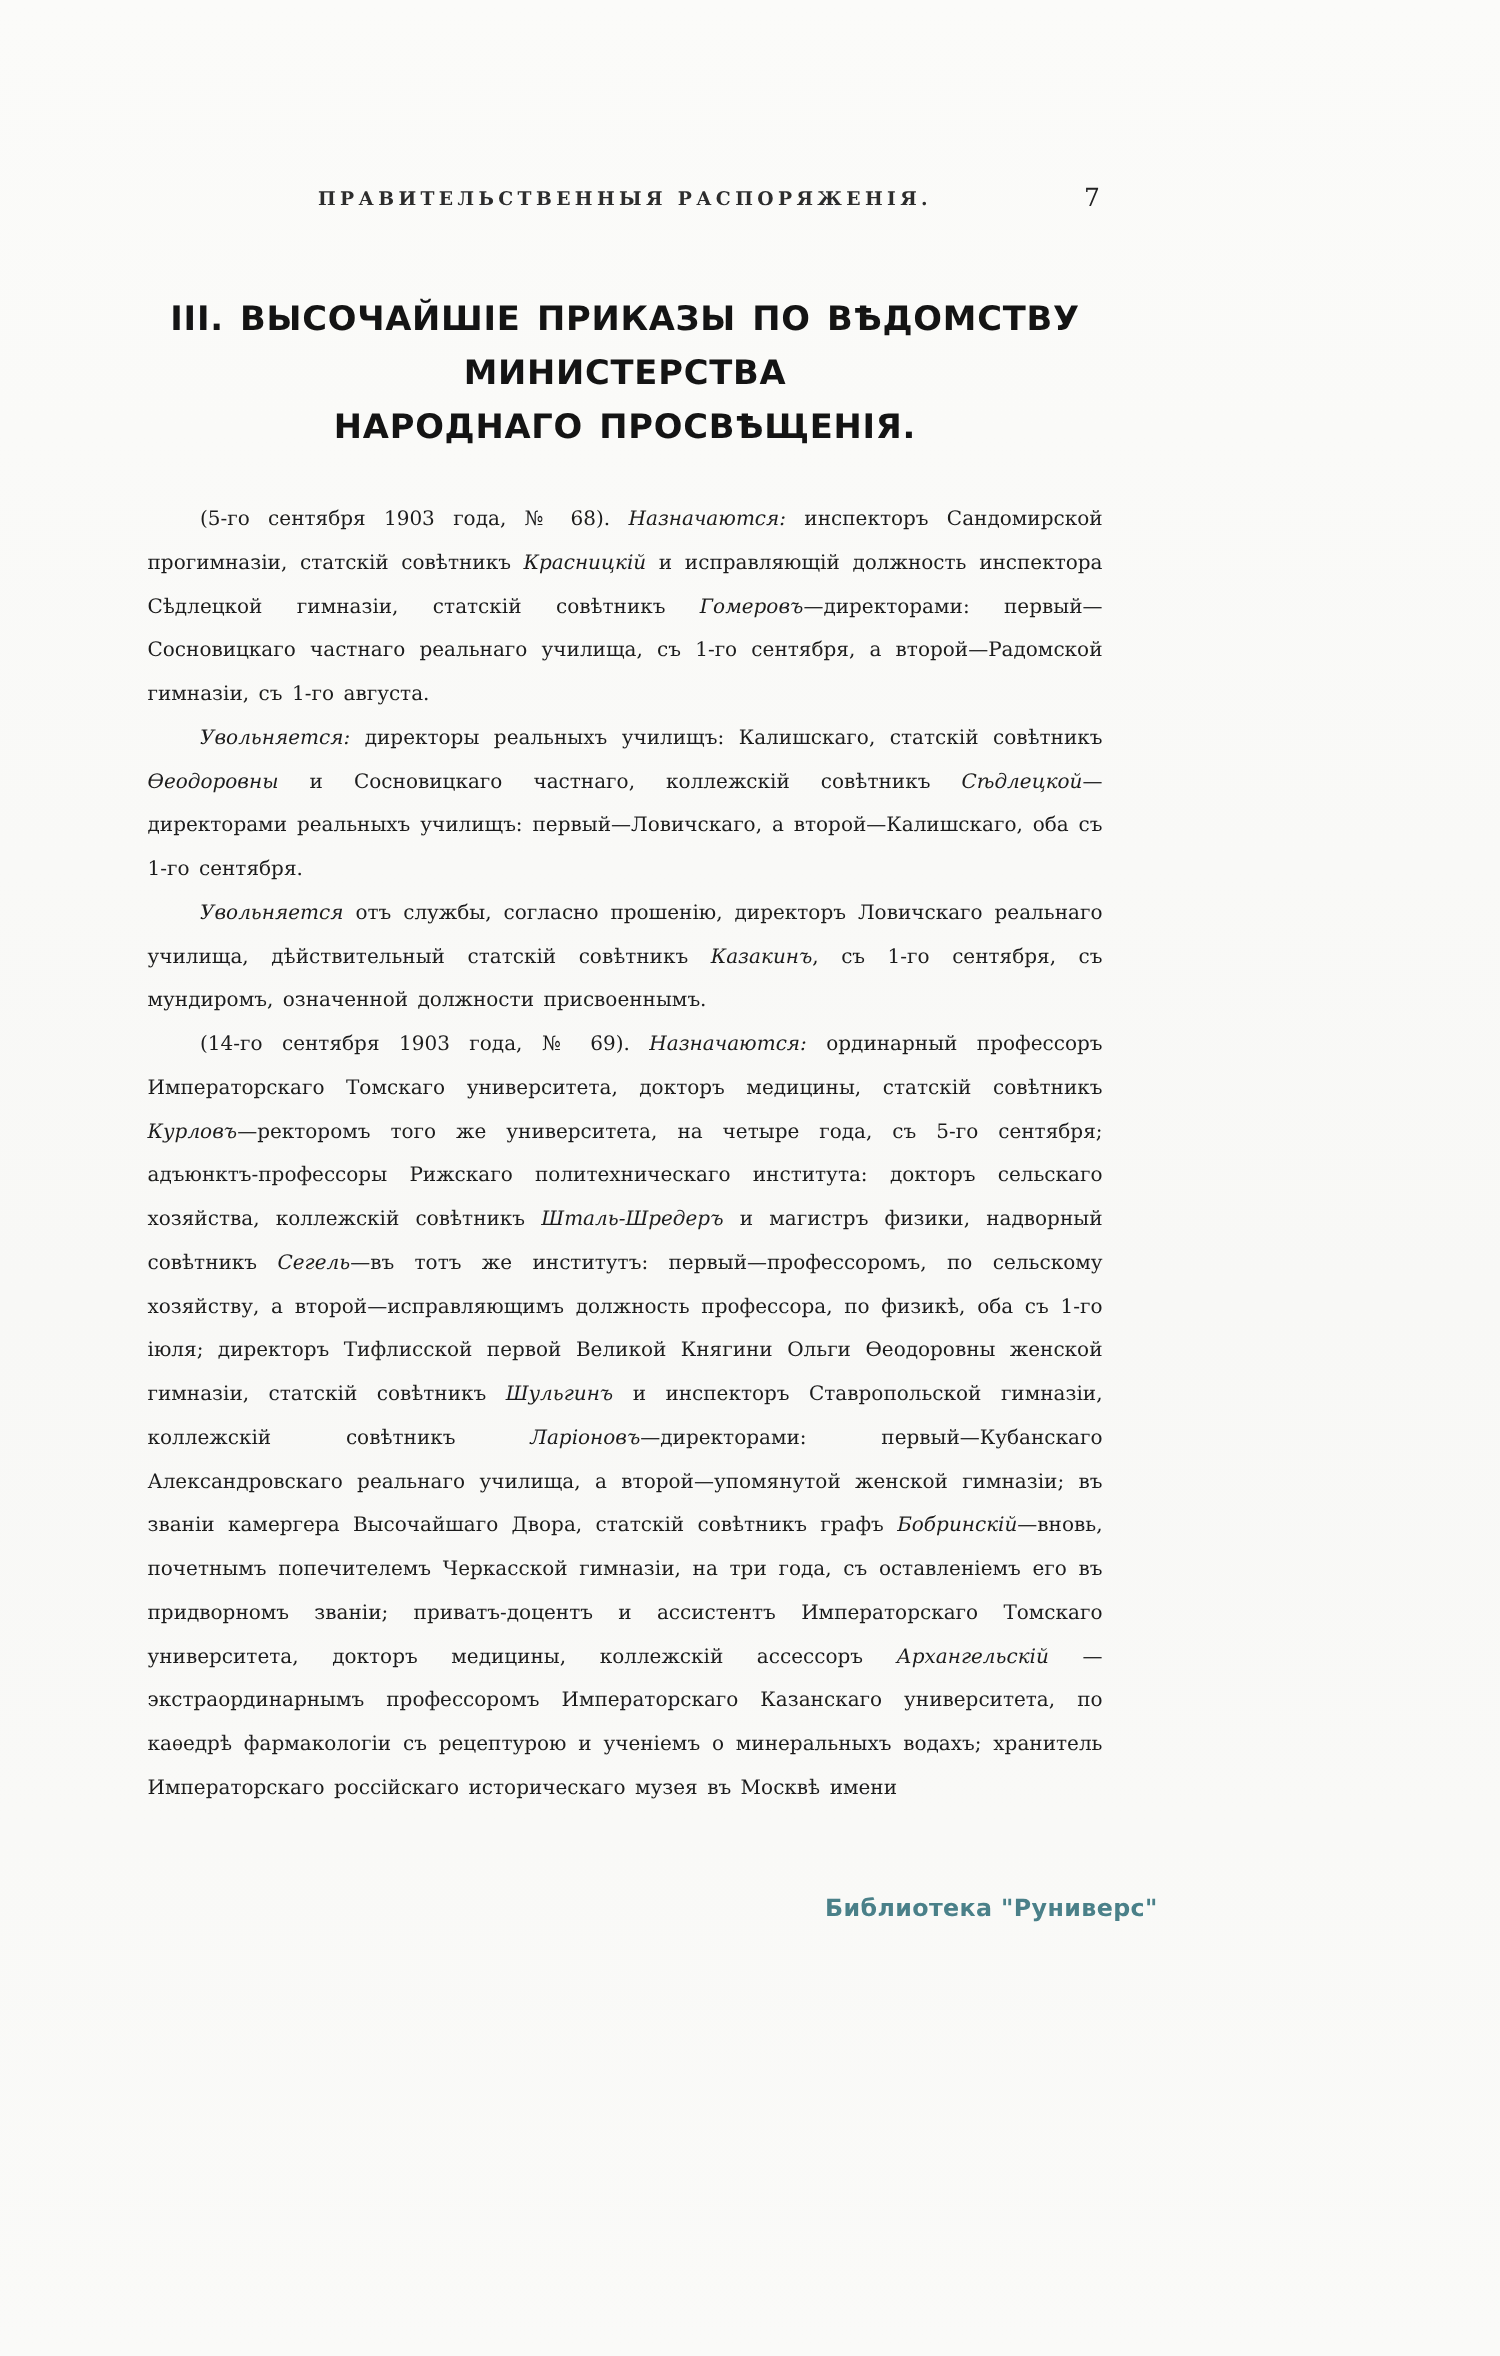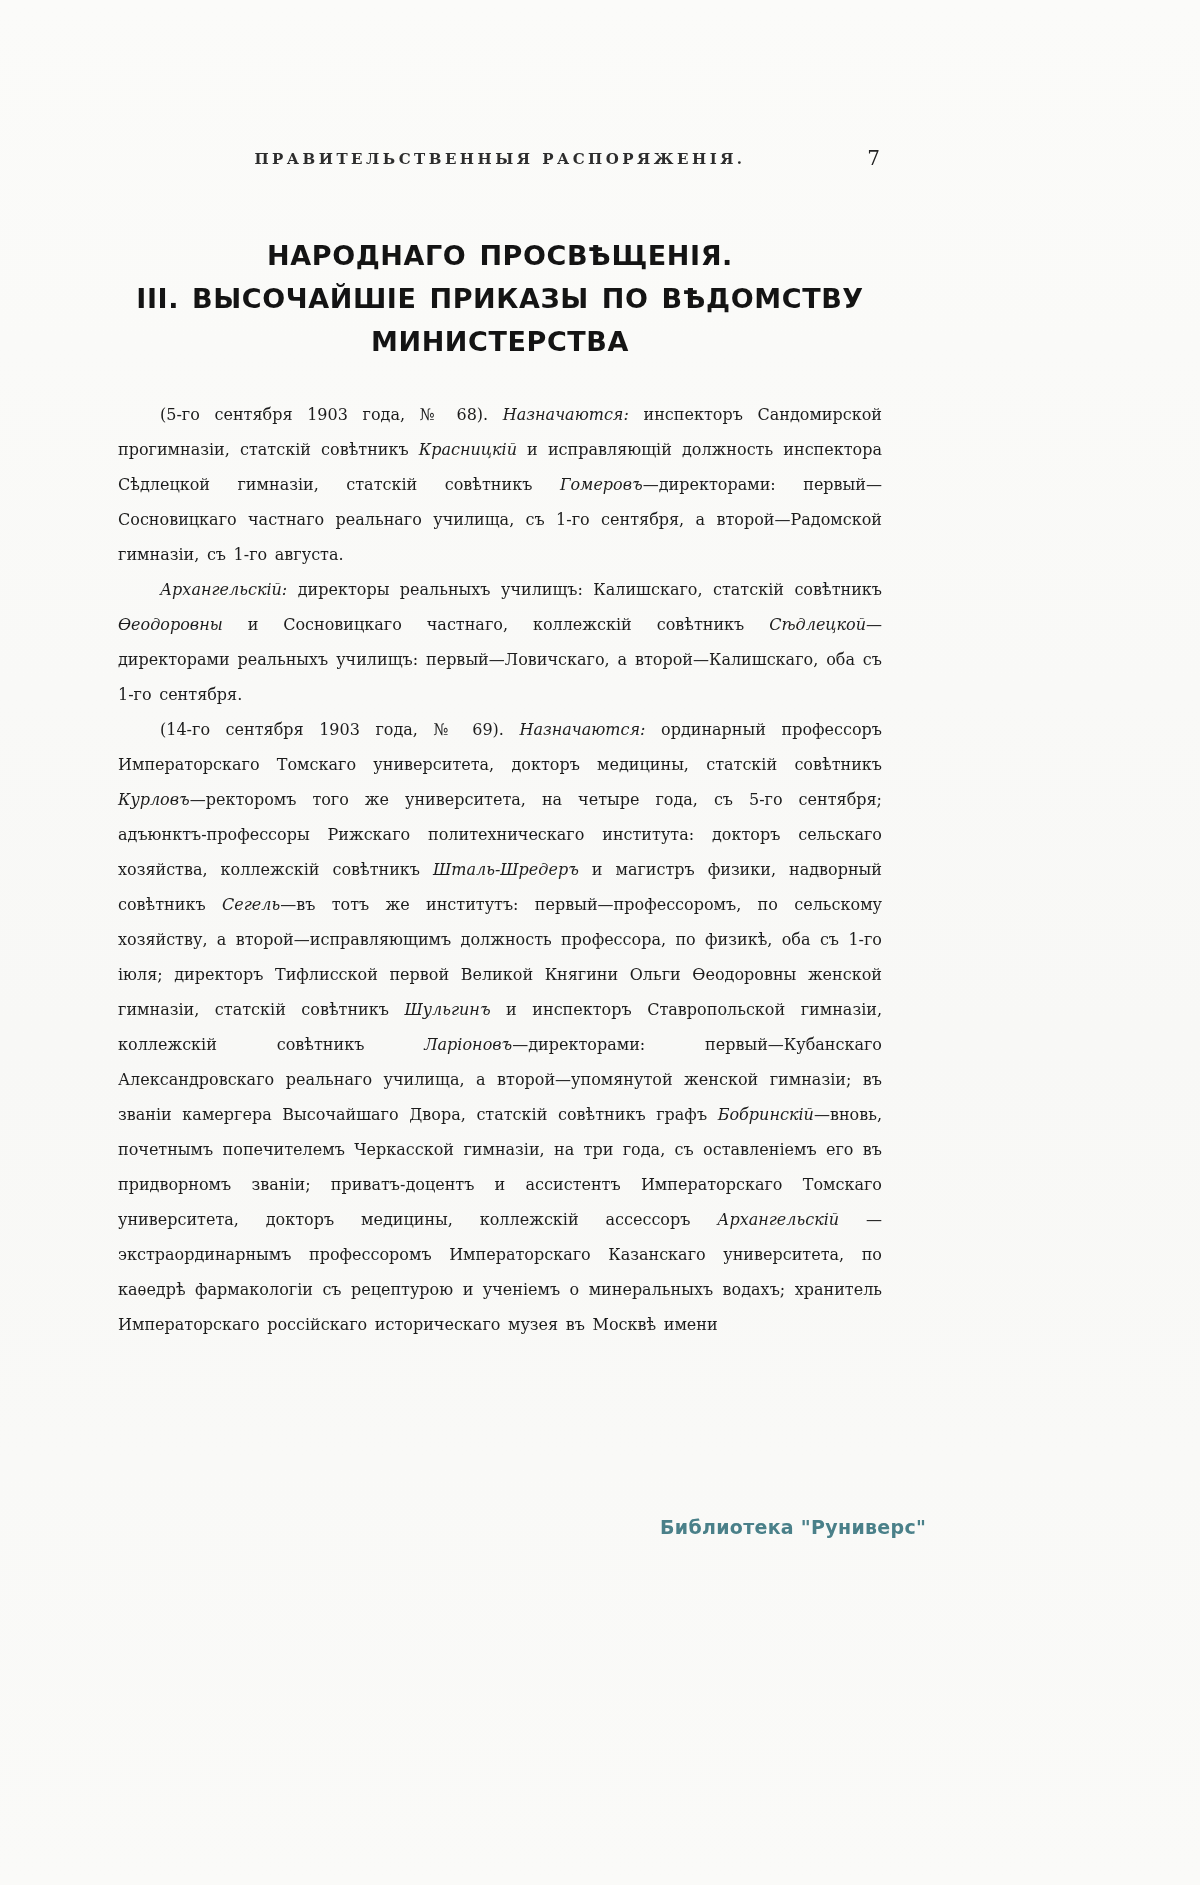--- a/index.html
+++ b/index.html
@@ -88,26 +88,27 @@
 
 <div class="page">
   <div class="content">
 
     <header class="running-header">
       <span class="rh-text">ПРАВИТЕЛЬСТВЕННЫЯ РАСПОРЯЖЕНІЯ.</span>
       <span class="page-num">7</span>
     </header>
 
     <h1 class="section-title">
+      <span>III. ВЫСОЧАЙШІЕ ПРИКАЗЫ ПО ВѢДОМСТВУ МИНИСТЕРСТВА</span>
       <span>НАРОДНАГО ПРОСВѢЩЕНІЯ.</span>
-      <span>III. ВЫСОЧАЙШІЕ ПРИКАЗЫ ПО ВѢДОМСТВУ МИНИСТЕРСТВА</span>
     </h1>
 
     <div class="body-text">
         <p class="para"><span>(5-го сентября 1903 года, № 68). </span><span class="it">Назначаются:</span><span> инспекторъ Сандомирской прогимназіи, статскій совѣтникъ </span><span class="it">Красницкій</span><span> и исправляющій должность инспектора Сѣдлецкой гимназіи, статскій совѣтникъ </span><span class="it">Гомеровъ</span><span>—директорами: первый—Сосновицкаго частнаго реальнаго училища, съ 1-го сентября, а второй—Радомской гимназіи, съ 1-го августа.</span></p>
-        <p class="para"><span class="it">Архангельскій:</span><span> директоры реальныхъ училищъ: Калишскаго, статскій совѣтникъ </span><span class="it">Ѳеодоровны</span><span> и Сосновицкаго частнаго, коллежскій совѣтникъ </span><span class="it">Сѣдлецкой</span><span>—директорами реальныхъ училищъ: первый—Ловичскаго, а второй—Калишскаго, оба съ 1-го сентября.</span></p>
+        <p class="para"><span class="it">Увольняется:</span><span> директоры реальныхъ училищъ: Калишскаго, статскій совѣтникъ </span><span class="it">Ѳеодоровны</span><span> и Сосновицкаго частнаго, коллежскій совѣтникъ </span><span class="it">Сѣдлецкой</span><span>—директорами реальныхъ училищъ: первый—Ловичскаго, а второй—Калишскаго, оба съ 1-го сентября.</span></p>
+        <p class="para"><span class="it">Увольняется</span><span> отъ службы, согласно прошенію, директоръ Ловичскаго реальнаго училища, дѣйствительный статскій совѣтникъ </span><span class="it">Казакинъ</span><span>, съ 1-го сентября, съ мундиромъ, означенной должности присвоеннымъ.</span></p>
         <p class="para"><span>(14-го сентября 1903 года, № 69). </span><span class="it">Назначаются:</span><span> ординарный профессоръ Императорскаго Томскаго университета, докторъ медицины, статскій совѣтникъ </span><span class="it">Курловъ</span><span>—ректоромъ того же университета, на четыре года, съ 5-го сентября; адъюнктъ-профессоры Рижскаго политехническаго института: докторъ сельскаго хозяйства, коллежскій совѣтникъ </span><span class="it">Шталь-Шредеръ</span><span> и магистръ физики, надворный совѣтникъ </span><span class="it">Сегель</span><span>—въ тотъ же институтъ: первый—профессоромъ, по сельскому хозяйству, а второй—исправляющимъ должность профессора, по физикѣ, оба съ 1-го іюля; директоръ Тифлисской первой Великой Княгини Ольги Ѳеодоровны женской гимназіи, статскій совѣтникъ </span><span class="it">Шульгинъ</span><span> и инспекторъ Ставропольской гимназіи, коллежскій совѣтникъ </span><span class="it">Ларіоновъ</span><span>—директорами: первый—Кубанскаго Александровскаго реальнаго училища, а второй—упомянутой женской гимназіи; въ званіи камергера Высочайшаго Двора, статскій совѣтникъ графъ </span><span class="it">Бобринскій</span><span>—вновь, почетнымъ попечителемъ Черкасской гимназіи, на три года, съ оставленіемъ его въ придворномъ званіи; приватъ-доцентъ и ассистентъ Императорскаго Томскаго университета, докторъ медицины, коллежскій ассессоръ </span><span class="it">Архангельскій</span><span> — экстраординарнымъ профессоромъ Императорскаго Казанскаго университета, по каѳедрѣ фармакологіи съ рецептурою и ученіемъ о минеральныхъ водахъ; хранитель Императорскаго россійскаго историческаго музея въ Москвѣ имени</span></p>
       </div>
 
   </div>
 
   <div class="watermark">Библиотека "Руниверс"</div>
 </div>
 
 </body></html>

